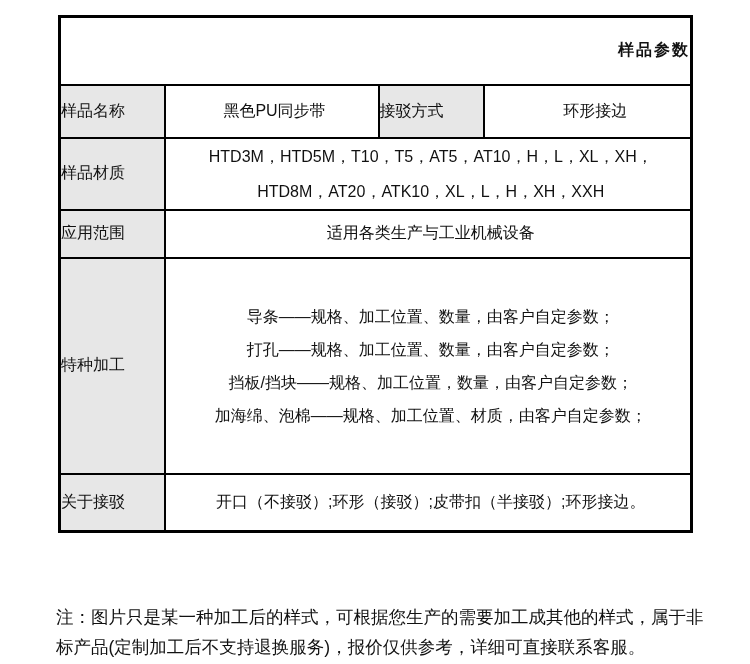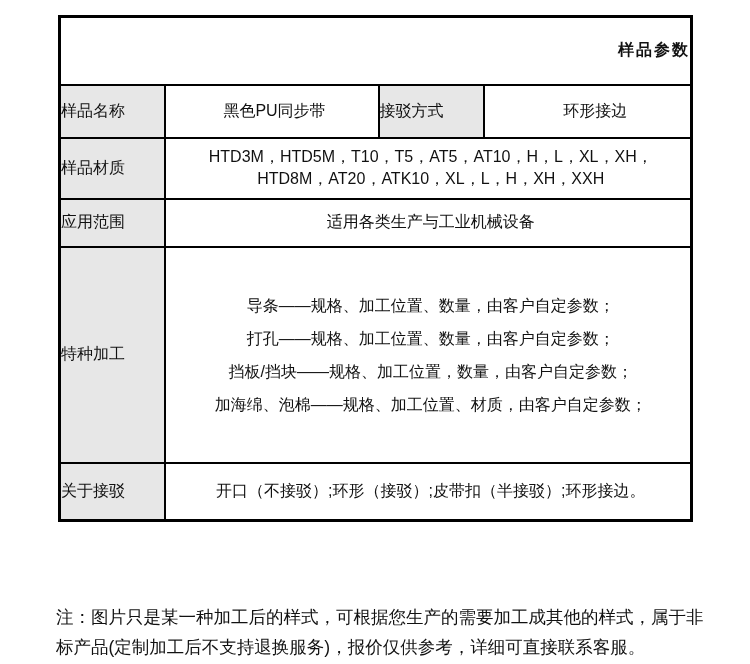--- a/index.html
+++ b/index.html
@@ -45,21 +45,21 @@
     font-size:16px;
   }
   td.value{padding-left:14px;padding-right:8px;text-align:center;}
   td.value.v4{padding-left:24px;}
   tr.r-short td{height:53px;}
   tr.r-model td{height:61px;}
   tr.r-scope td{height:48px;}
   tr.r-special td{height:216px;}
   tr.r-joint td{height:58px;}
   .pre{white-space:pre-line;}
-  td.model-value{line-height:22px;margin-top:48px;}
+  td.model-value{line-height:35px;margin-top:48px;}
   td.special-value{line-height:33px;}
   .note{
     position:absolute;
     left:56px;
     top:602px;
     width:660px;
     font-size:17.5px;
     line-height:30px;
     white-space:pre-line;
     color:var(--text);

